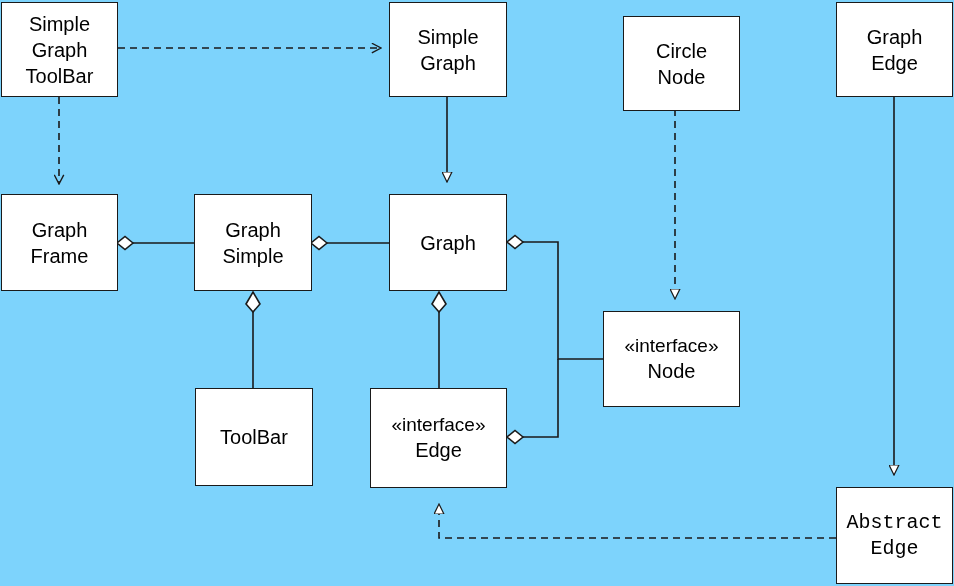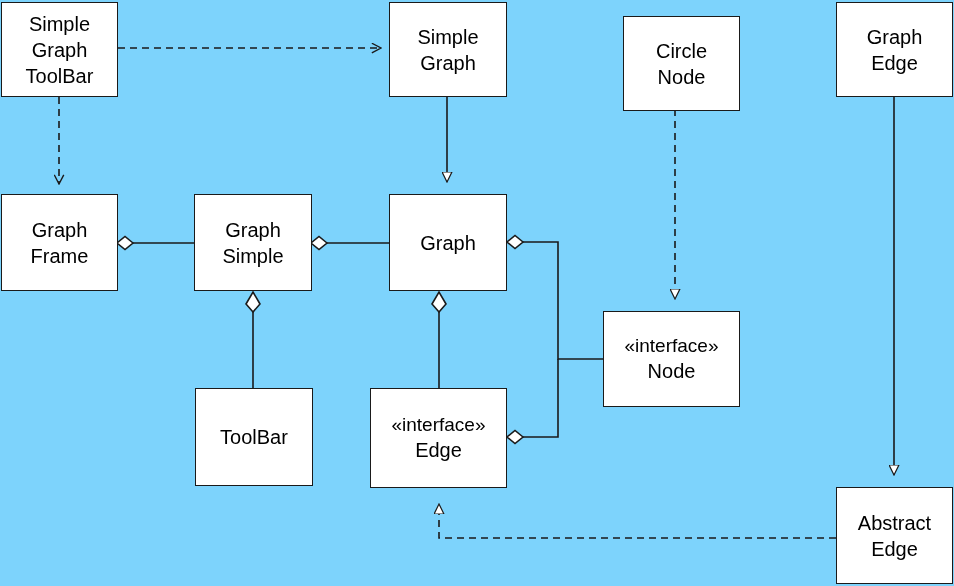--- a/index.html
+++ b/index.html
@@ -139,18 +139,18 @@
 
   <div class="uml-box" style="left:195px; top:388px; width:118px; height:98px;">
     <span class="line">ToolBar</span>
   </div>
 
   <div class="uml-box" style="left:370px; top:388px; width:137px; height:100px;">
     <span class="line stereotype">«interface»</span>
     <span class="line">Edge</span>
   </div>
 
-  <div class="uml-box" style="left:836px; top:487px; width:117px; height:97px;">
+  <div class="uml-box" style="left:836px; top:487px; width:117px; height:97px;font-family:Liberation Mono, monospace;">
     <span class="line">Abstract</span>
     <span class="line">Edge</span>
   </div>
 
 </div>
 
 </body></html>

